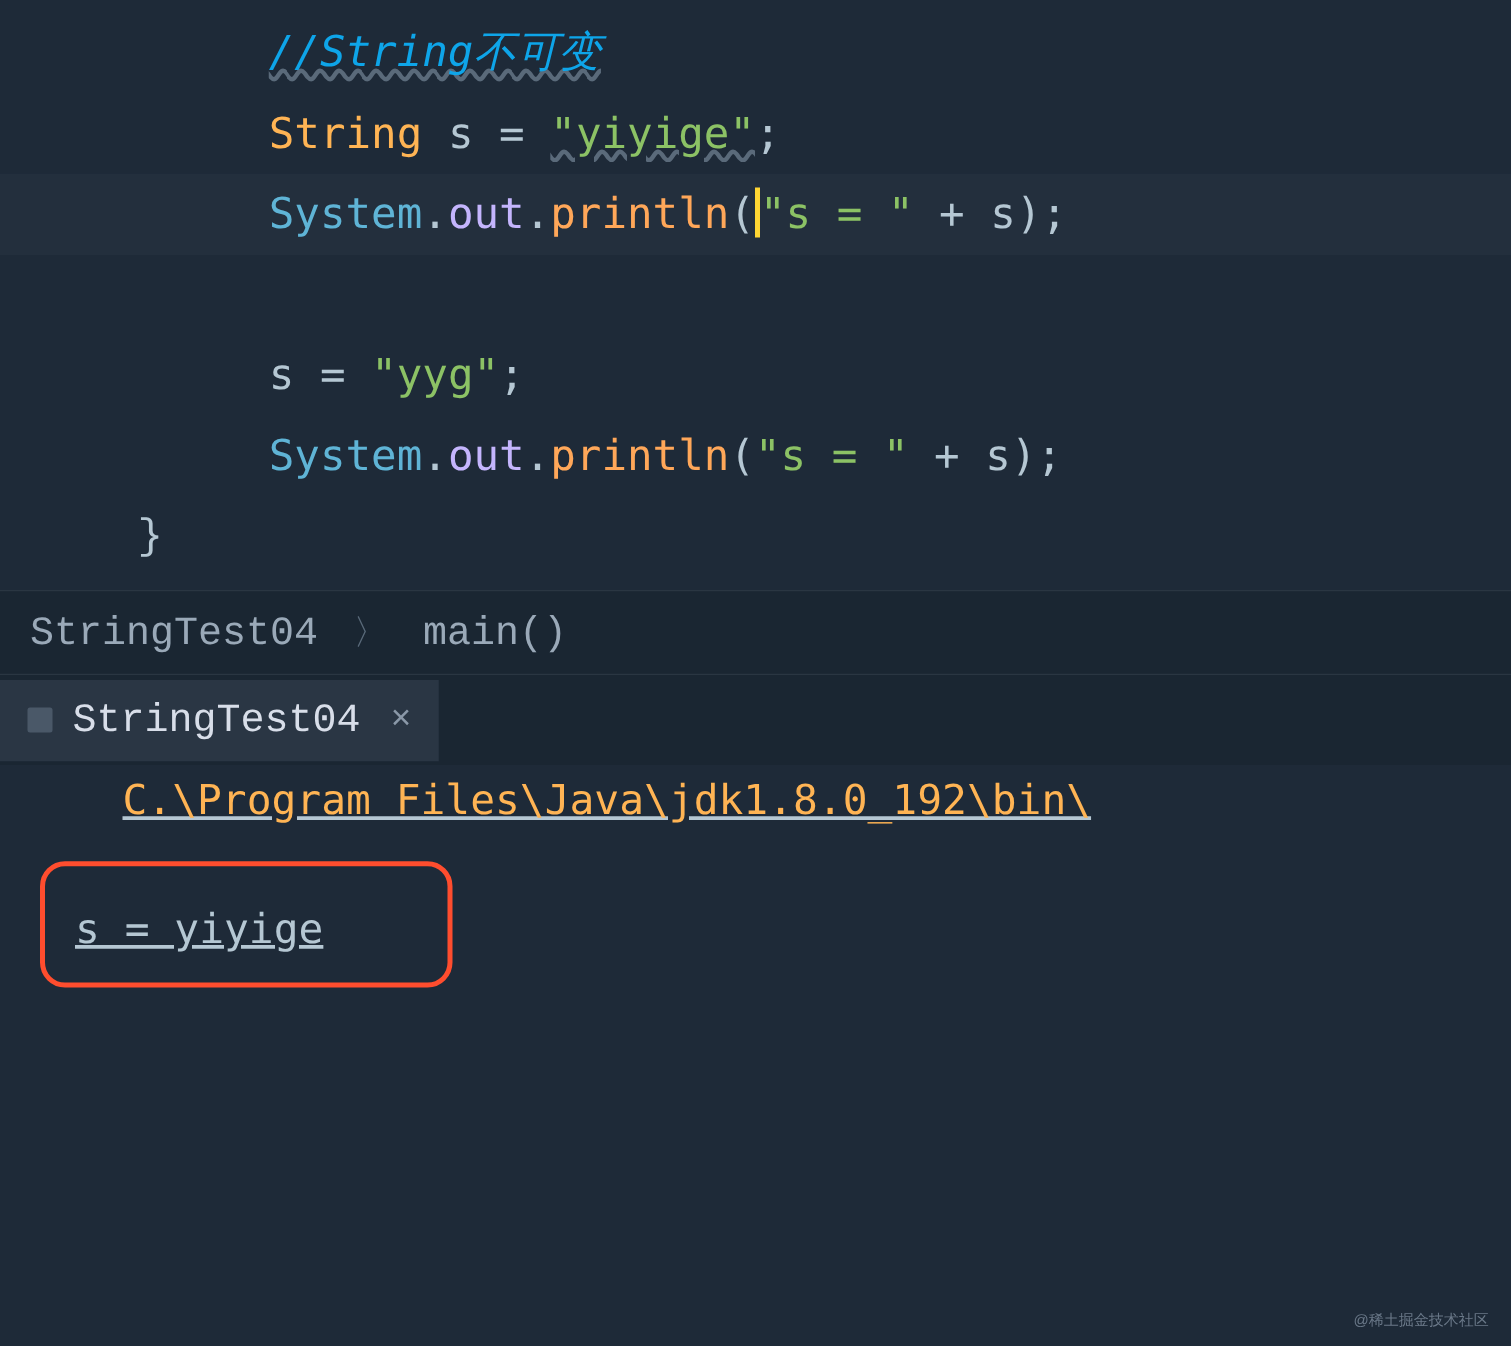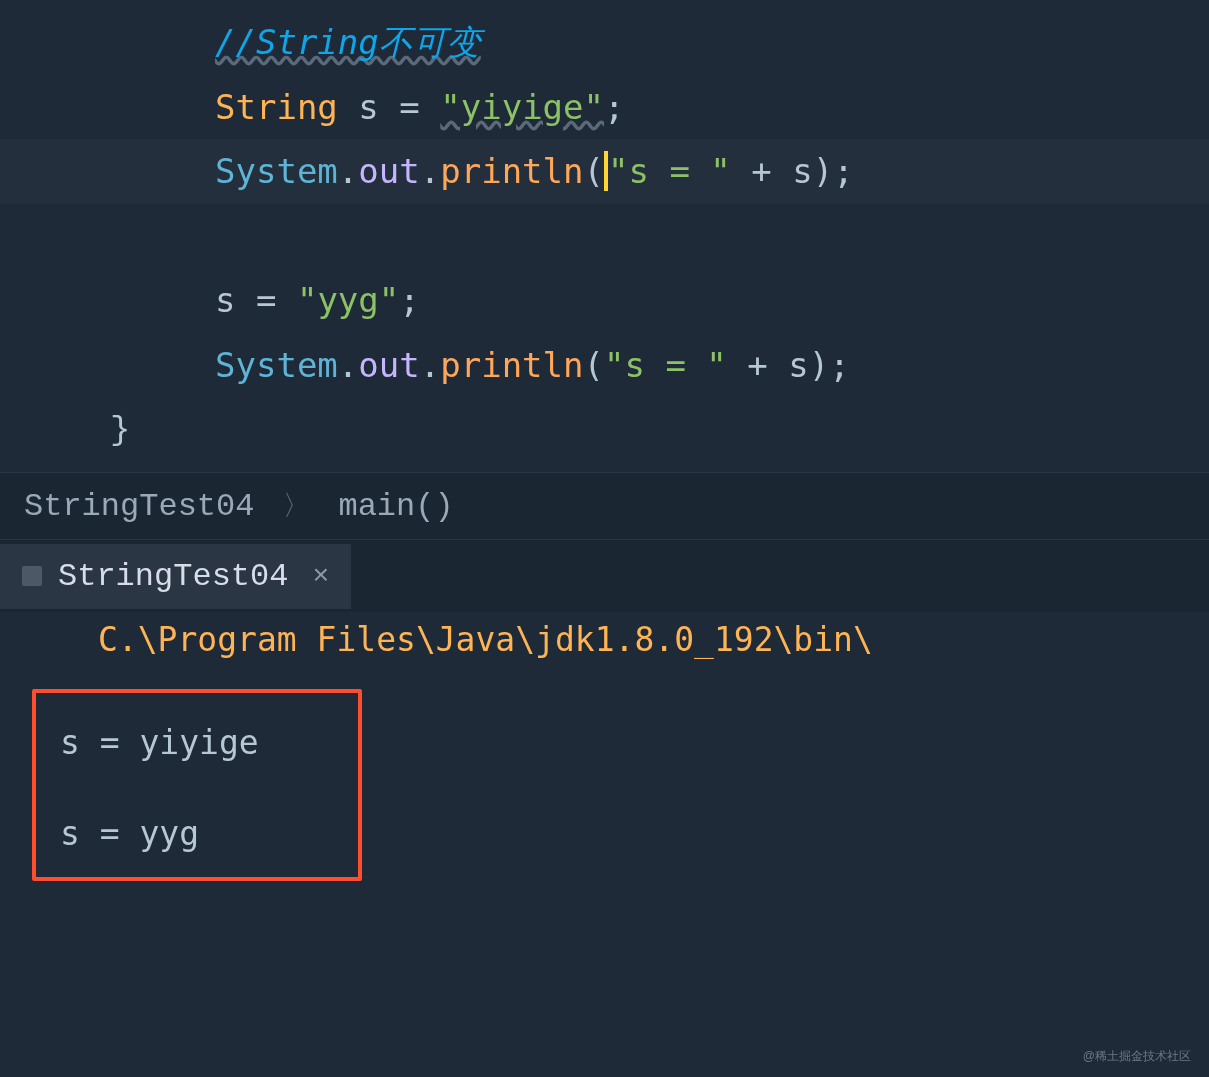--- a/index.html
+++ b/index.html
@@ -124,32 +124,33 @@
       font-size: 28px;
       margin-left: 8px;
       cursor: pointer;
     }
     .console-output {
       padding: 8px 28px 20px;
       font-size: 33px;
       color: #b5c7d3;
       font-family: 'Consolas', 'Monaco', monospace;
       position: relative;
+      text-decoration: underline;
     }
     .console-path {
       color: #ffb454;
       font-size: 33px;
       padding-left: 70px;
       white-space: nowrap;
       overflow: hidden;
       margin-bottom: 30px;
     }
     .output-highlight {
       border: 4px solid #ff4d2e;
-      border-radius: 2px;
+      border-radius: 20px;
       padding: 30px 24px 24px;
       width: 330px;
       margin-left: 4px;
     }
     .output-line {
       margin-bottom: 52px;
       font-size: 33px;
     }
     .output-line:last-child {
       margin-bottom: 0;
@@ -187,18 +188,17 @@
     <div class="console-tab">
       <span class="tab-icon"></span>
       <span>StringTest04</span>
       <span class="close-icon">×</span>
     </div>
   </div>
   <div class="console-output">
     <div class="console-path">C.\Program Files\Java\jdk1.8.0_192\bin\</div>
     <div class="output-highlight">
       <div class="output-line">s = yiyige</div>
-      <div class="output-line">s = yyg</div>
     </div>
   </div>
 </div>
 
 <div class="watermark">@稀土掘金技术社区</div>
 
 </body></html>

